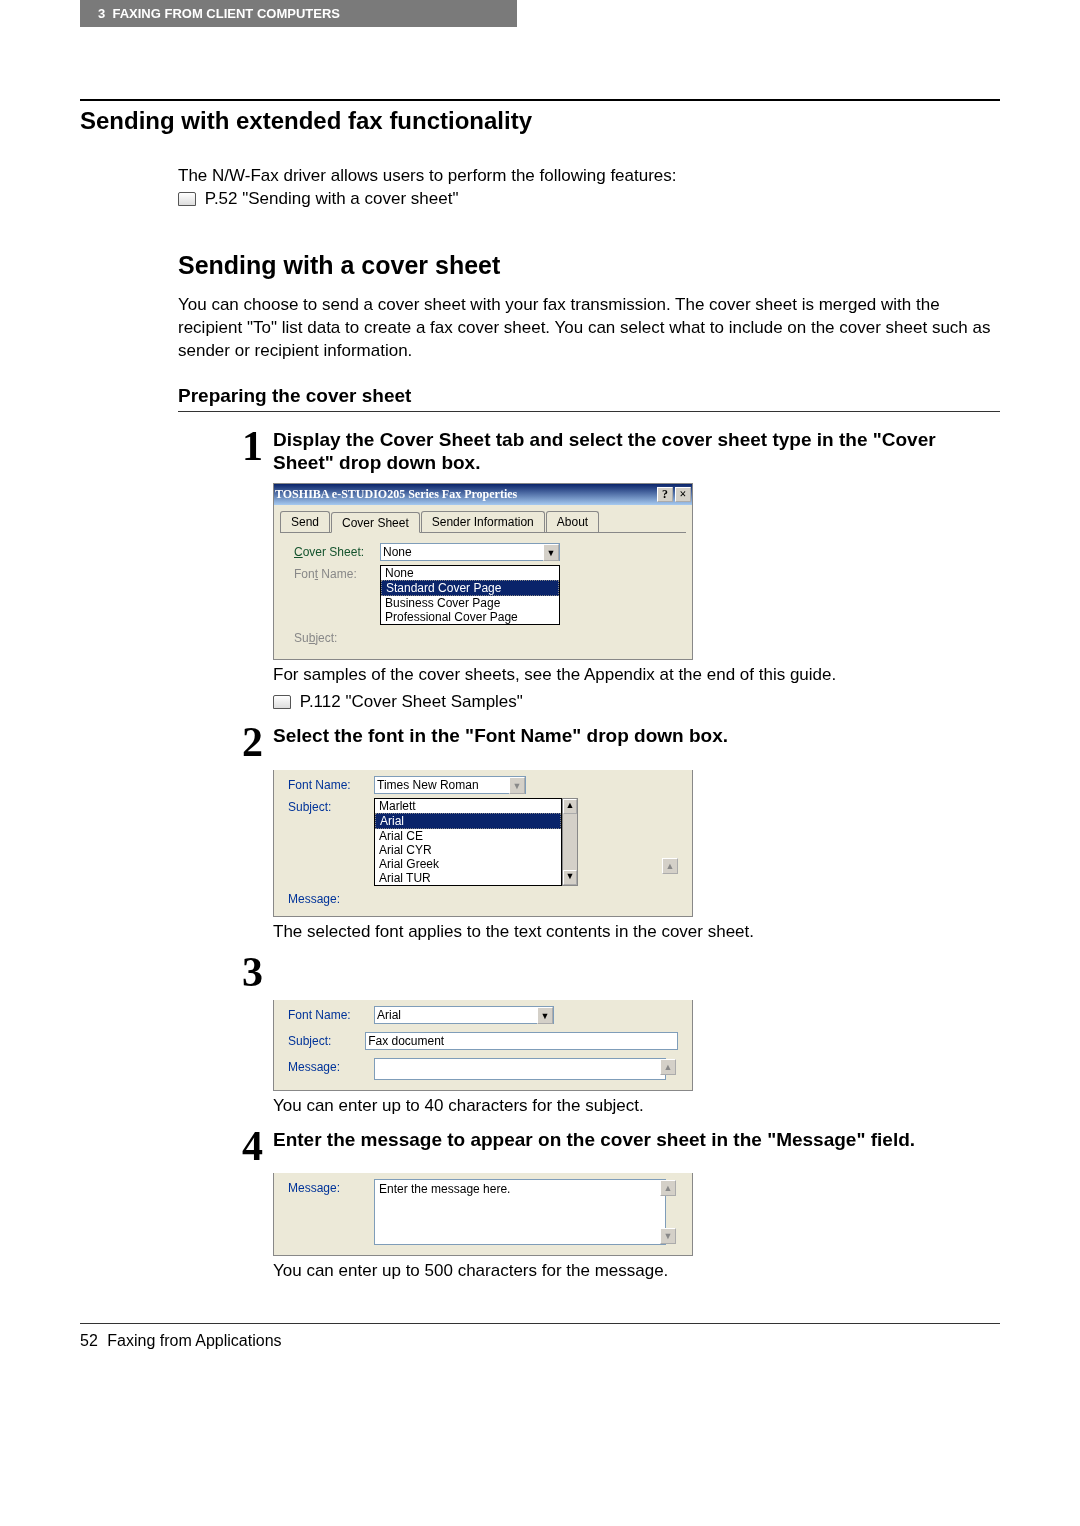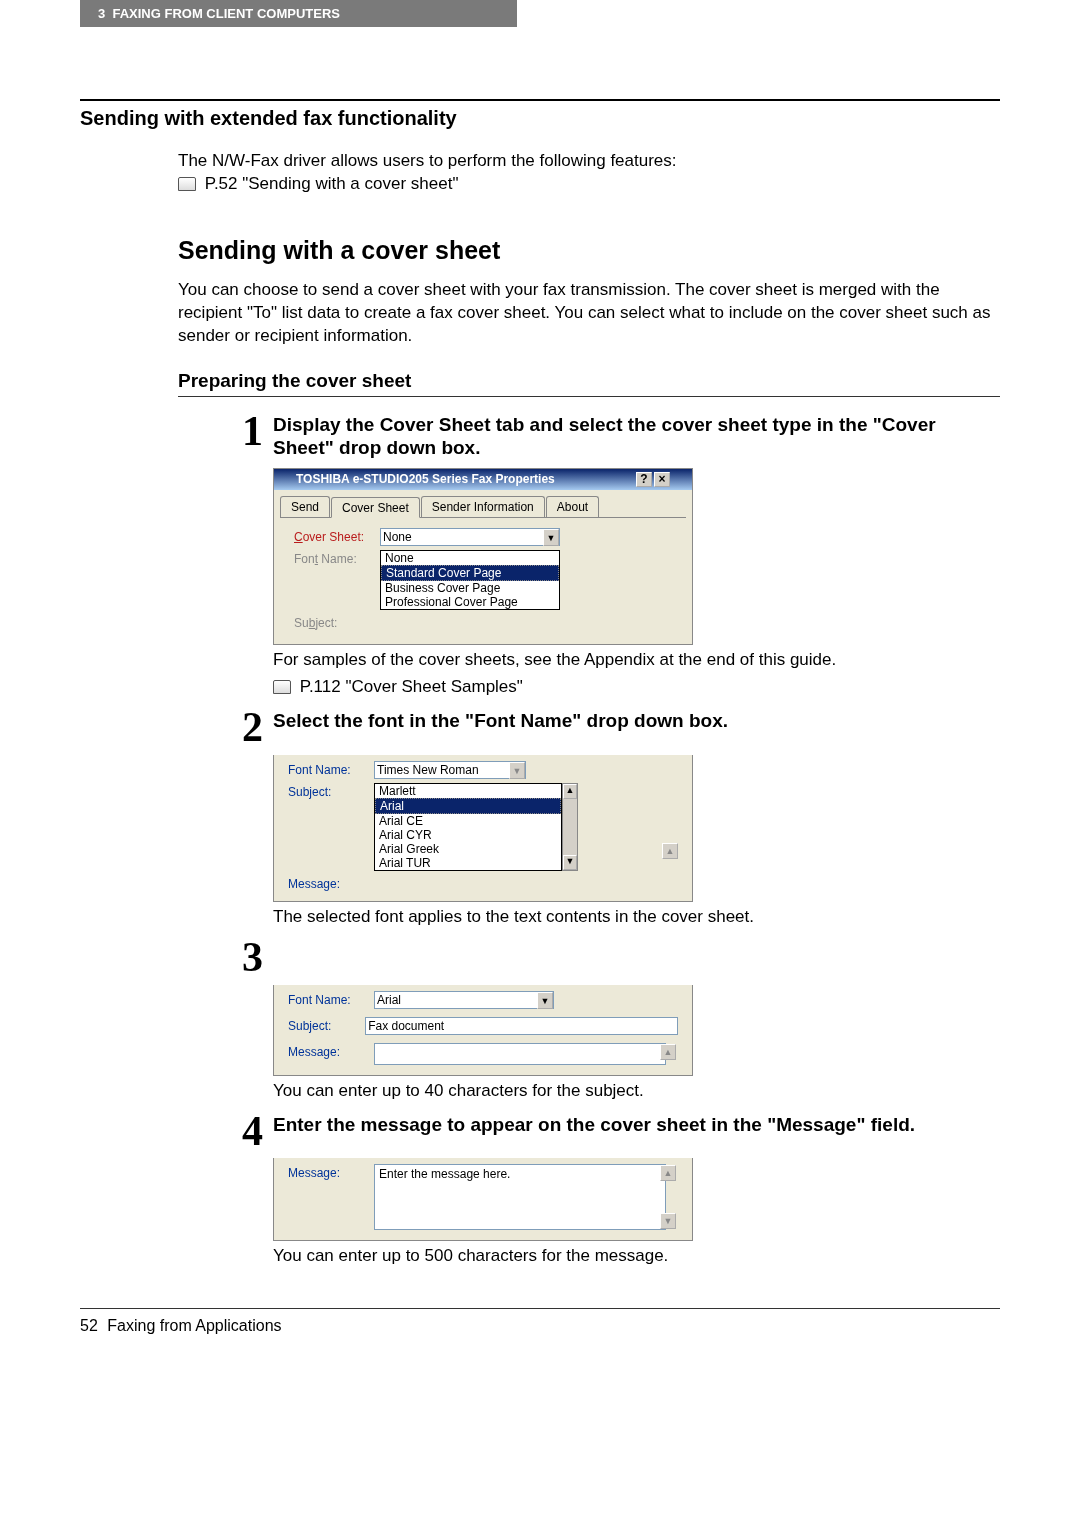--- a/index.html
+++ b/index.html
@@ -11,21 +11,21 @@
     color: #fff;
     font-size: 13px;
     font-weight: bold;
     padding: 6px 18px;
     width: 437px;
     margin-bottom: 72px;
   }
 
   .main-hr { border: none; border-top: 2px solid #000; margin-bottom: 6px; }
 
-  .h1 { font-size: 20px; font-weight: bold; margin-bottom: 20px; }
+  .h1 { font-size: 24px; font-weight: bold; margin-bottom: 30px; }
   .intro { font-size: 17px; line-height: 1.35; margin-left: 98px; margin-bottom: 40px; }
   .book-icon { display: inline-block; width: 18px; height: 14px; position: relative; margin-right: 4px; vertical-align: -2px; }
   .book-icon::before {
     content: "";
     position: absolute; left: 0; top: 0;
     width: 16px; height: 12px;
     border: 1px solid #555; border-radius: 2px 2px 0 0;
     background: linear-gradient(#fff, #ddd);
   }
 
@@ -43,30 +43,30 @@
     margin-left: 138px;
     line-height: 0.9;
   }
   .step-txt { font-size: 19px; font-weight: bold; line-height: 1.25; flex: 1; padding-top: 0px; }
 
   .fig { margin-left: 193px; margin-bottom: 4px; }
   .fig-note { font-size: 17px; line-height: 1.35; margin-left: 193px; margin-bottom: 10px; }
 
   
   .dlg { display: inline-block; border: 1px solid #888; background: #ece9d8; font-size: 12px; }
-  .dlg-title { background: linear-gradient(#0a246a, #a6caf0); color: #fff; padding: 3px 22px; font-weight: bold; display: flex; align-items: flex-start; }
+  .dlg-title { background: linear-gradient(#0a246a, #a6caf0); color: #fff; padding: 3px 1px; font-weight: bold; display: flex; align-items: flex-end; font-family: Liberation Serif, serif; }
   .dlg-title .spacer { flex: 1; }
   .dlg-title .btn { background: #d4d0c8; color: #000; width: 16px; height: 15px; font-size: 12px; text-align: center; line-height: 13px; margin-left: 2px; font-weight: bold; border: 1px outset #fff; }
   .tabs { background: #ece9d8; padding: 6px 6px 0 6px; }
   .tabrow { display: flex; border-bottom: 1px solid #888; }
   .tab { padding: 3px 10px 2px 10px; border: 1px solid #888; border-bottom: none; background: #ece9d8; margin-right: 1px; font-size: 12px; border-radius: 3px 3px 0 0; }
   .tab.active { background: #ece9d8; position: relative; top: 1px; border-bottom: 1px solid #ece9d8; }
   .dlg-body { padding: 10px 14px; background: #ece9d8; }
   .form-row { display: flex; align-items: flex-start; margin-bottom: 4px; }
-  .form-label { width: 86px; font-size: 12px; padding-top: 2px; color: #b91c1c; }
+  .form-label { width: 86px; font-size: 12px; padding-top: 2px; color: #14532d; }
   .form-label.disabled { color: #888; }
   .combo { position: relative; }
   .combo input { font-size: 12px; padding: 1px 2px; border: 1px solid #7f9db9; background: #fff; }
   .combo .arrow { position: absolute; right: 1px; top: 1px; width: 16px; height: 17px; background: #d4d0c8; border: 1px outset #fff; font-size: 9px; text-align: center; line-height: 16px; }
   .droplist { border: 1px solid #000; background: #fff; font-size: 12px; }
   .droplist .item { padding: 0 4px; }
   .droplist .item.sel { background: #0a246a; color: #ffffff; border: 1px dotted #888; }
   .textbox { font-size: 12px; padding: 1px 2px; border: 1px solid #7f9db9; background: #fff; }
   .scroll-area { position: relative; }
   .scroll-btn { position: absolute; width: 16px; height: 16px; background: #d4d0c8; border: 1px outset #fff; font-size: 9px; text-align: center; line-height: 15px; color: #888; }

